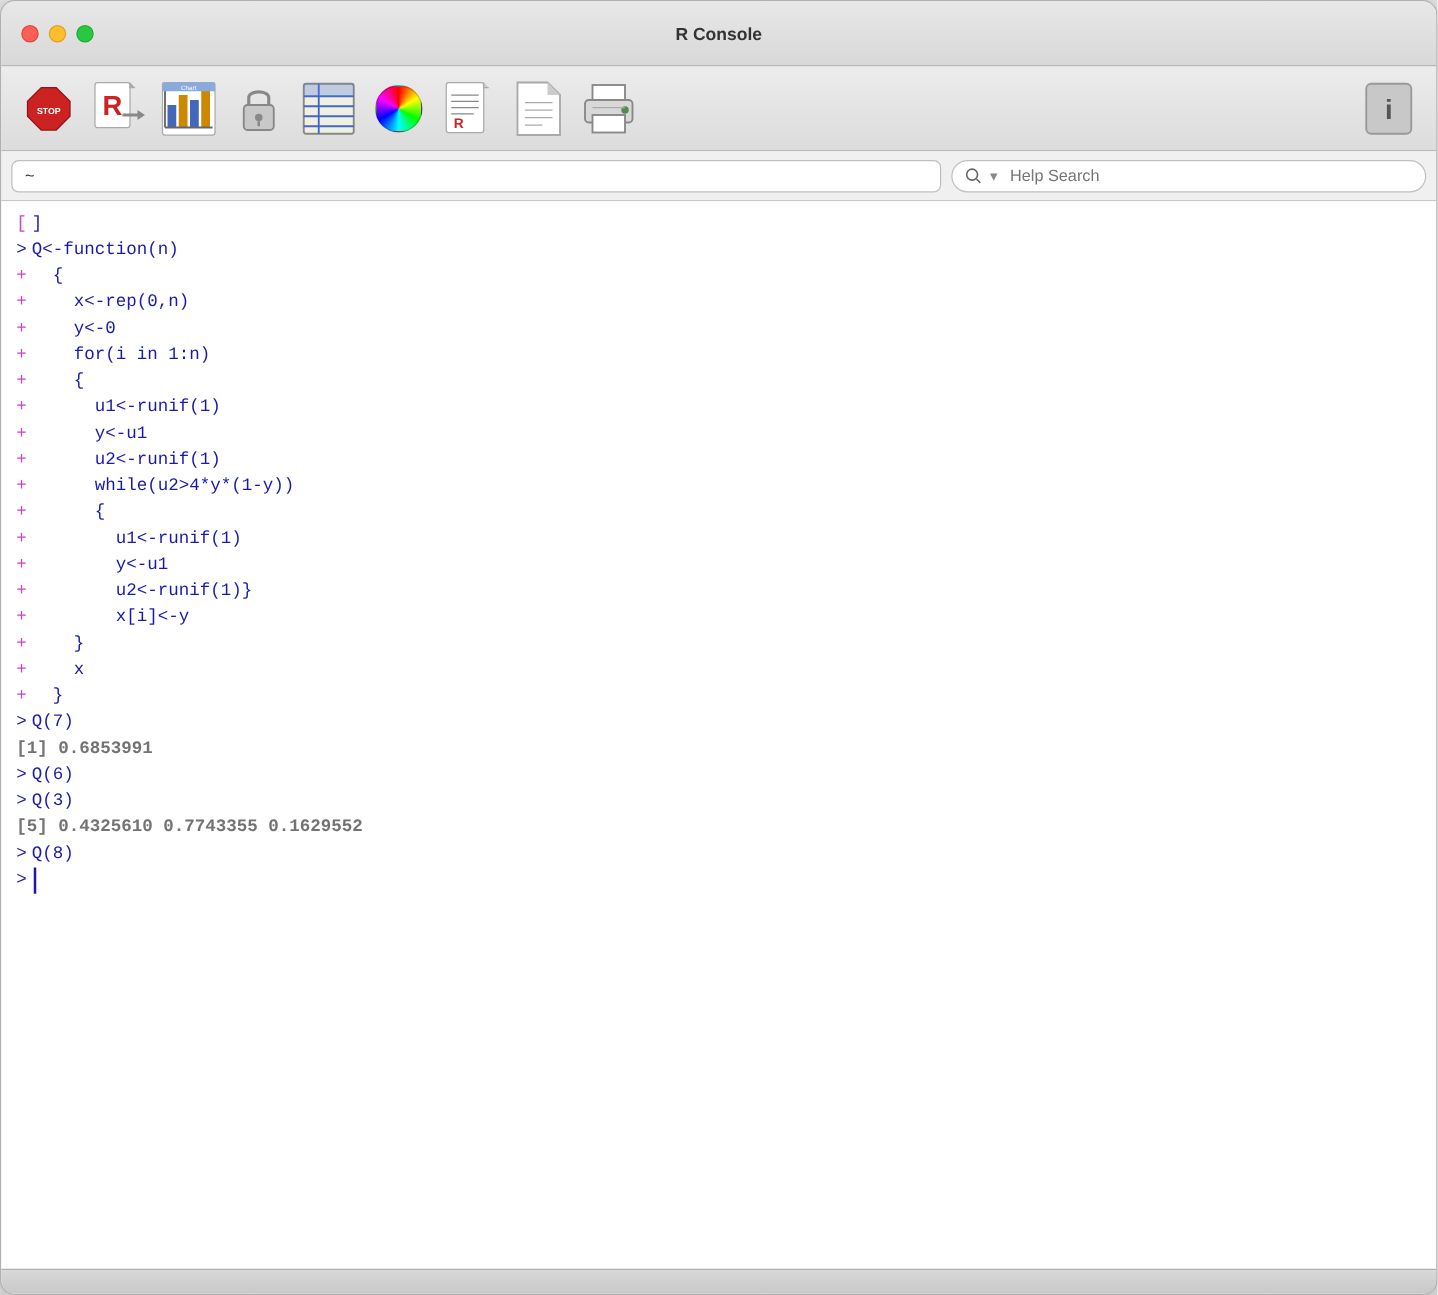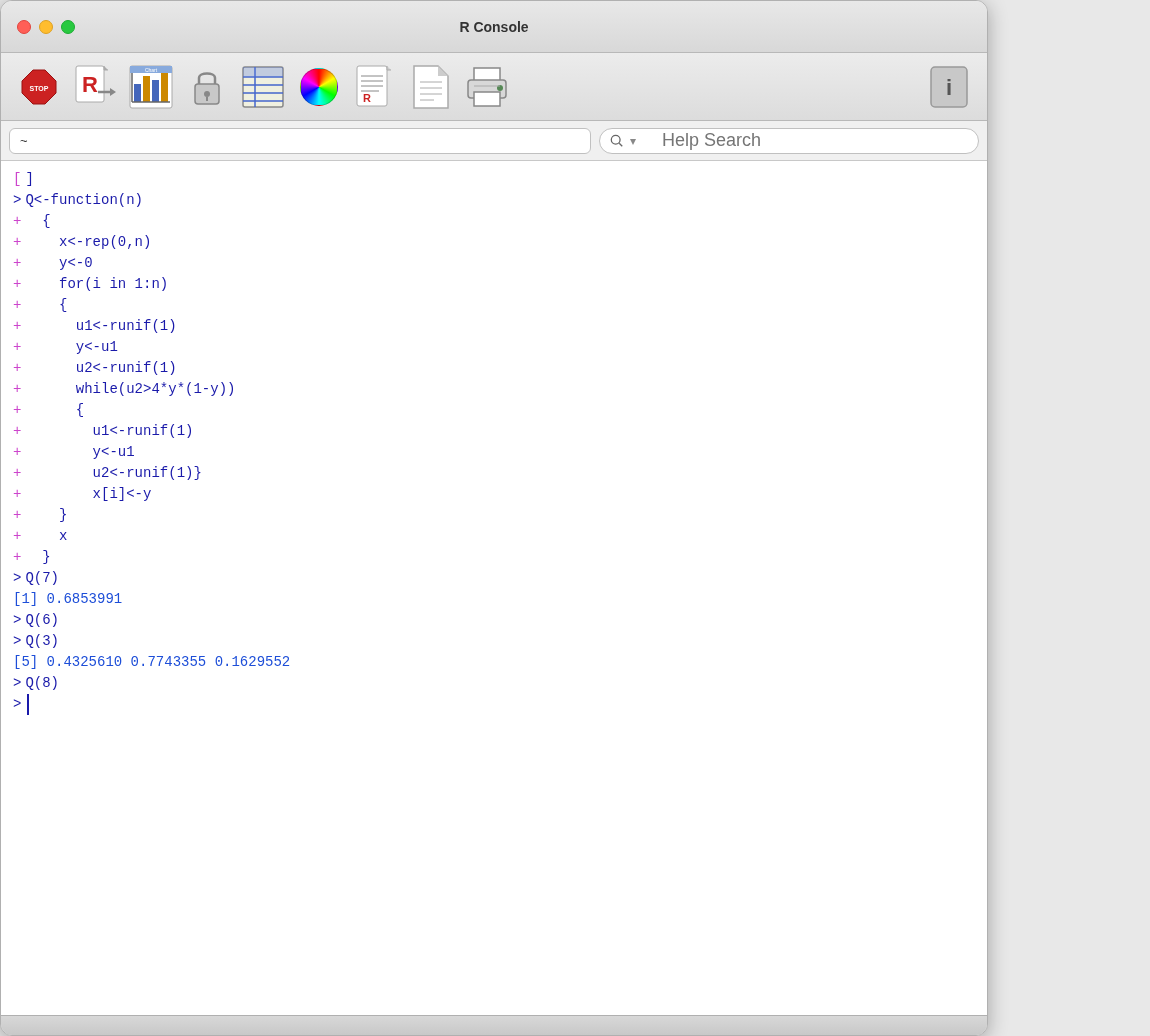--- a/index.html
+++ b/index.html
@@ -6,21 +6,21 @@
 
     body {
       width: 1150px;
       height: 1036px;
       background: #e8e8e8;
       font-family: -apple-system, BlinkMacSystemFont, "SF Pro Display", "Helvetica Neue", Arial, sans-serif;
       overflow: hidden;
     }
 
     .window {
-      width: 988px;
+      width: 1150px;
       height: 1036px;
       background: #f5f5f5;
       border-radius: 12px;
       border: 1px solid #b0b0b0;
       display: flex;
       flex-direction: column;
       box-shadow: 0 4px 20px rgba(0,0,0,0.3);
       overflow: hidden;
       justify-content: space-between;
     }
@@ -164,25 +164,24 @@
 
     .search-icon-svg {
       width: 14px;
       height: 14px;
       flex-shrink: 0;
     }
 
     .help-search-input {
       border: none;
       outline: none;
-      font-size: 18px;
+      font-size: 13px;
       color: #999;
       background: transparent;
       flex: 1;
-      margin-left: 16px;
     }
 
     
     .console-area {
       flex: 1;
       background: white;
       overflow-y: auto;
       padding: 8px 12px;
       font-family: "SF Mono", "Menlo", "Monaco", "Courier New", monospace;
       font-size: 14px;
@@ -206,22 +205,23 @@
       font-weight: normal;
       margin-right: 4px;
       flex-shrink: 0;
     }
 
     .code-blue {
       color: #1a1aaa;
     }
 
     .output-line {
-      color: #1d4ed8;
+      color: #737373;
       display: block;
+      font-weight: bold;
     }
 
     
     .bottom-bar {
       height: 20px;
       background: linear-gradient(180deg, #d8d8d8 0%, #c8c8c8 100%);
       border-top: 1px solid #b0b0b0;
       flex-shrink: 0;
     }
   </style>

